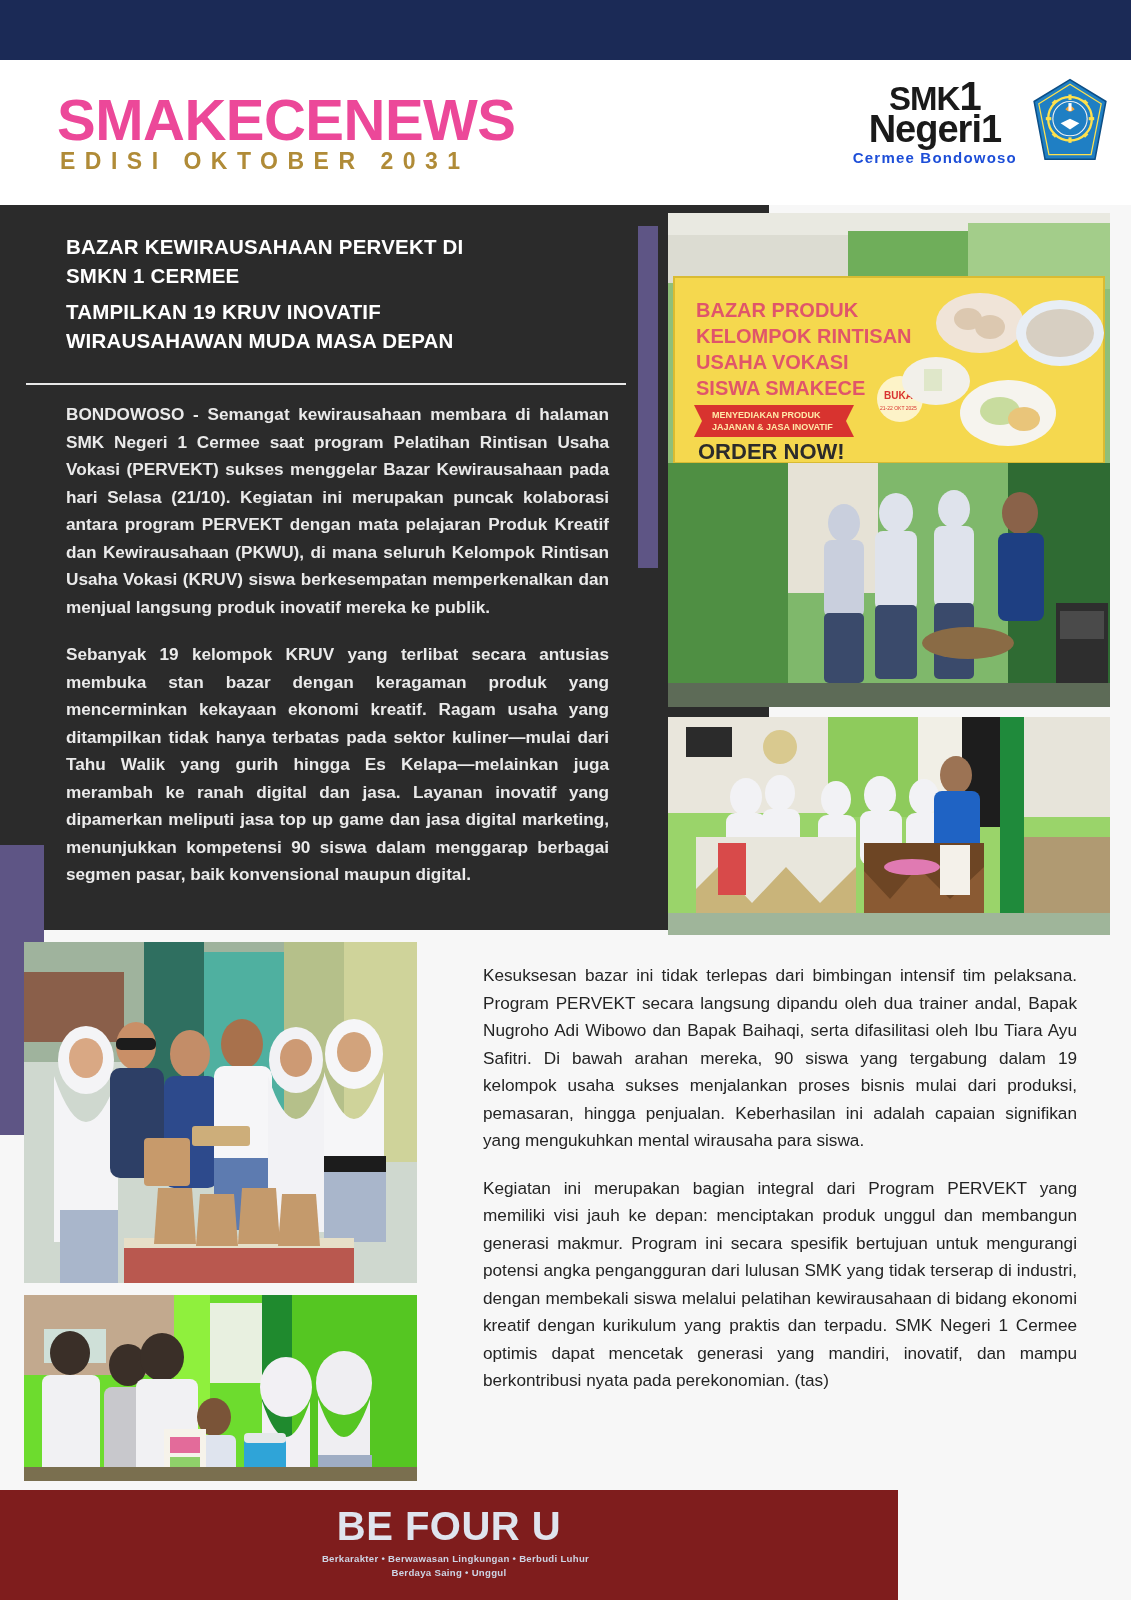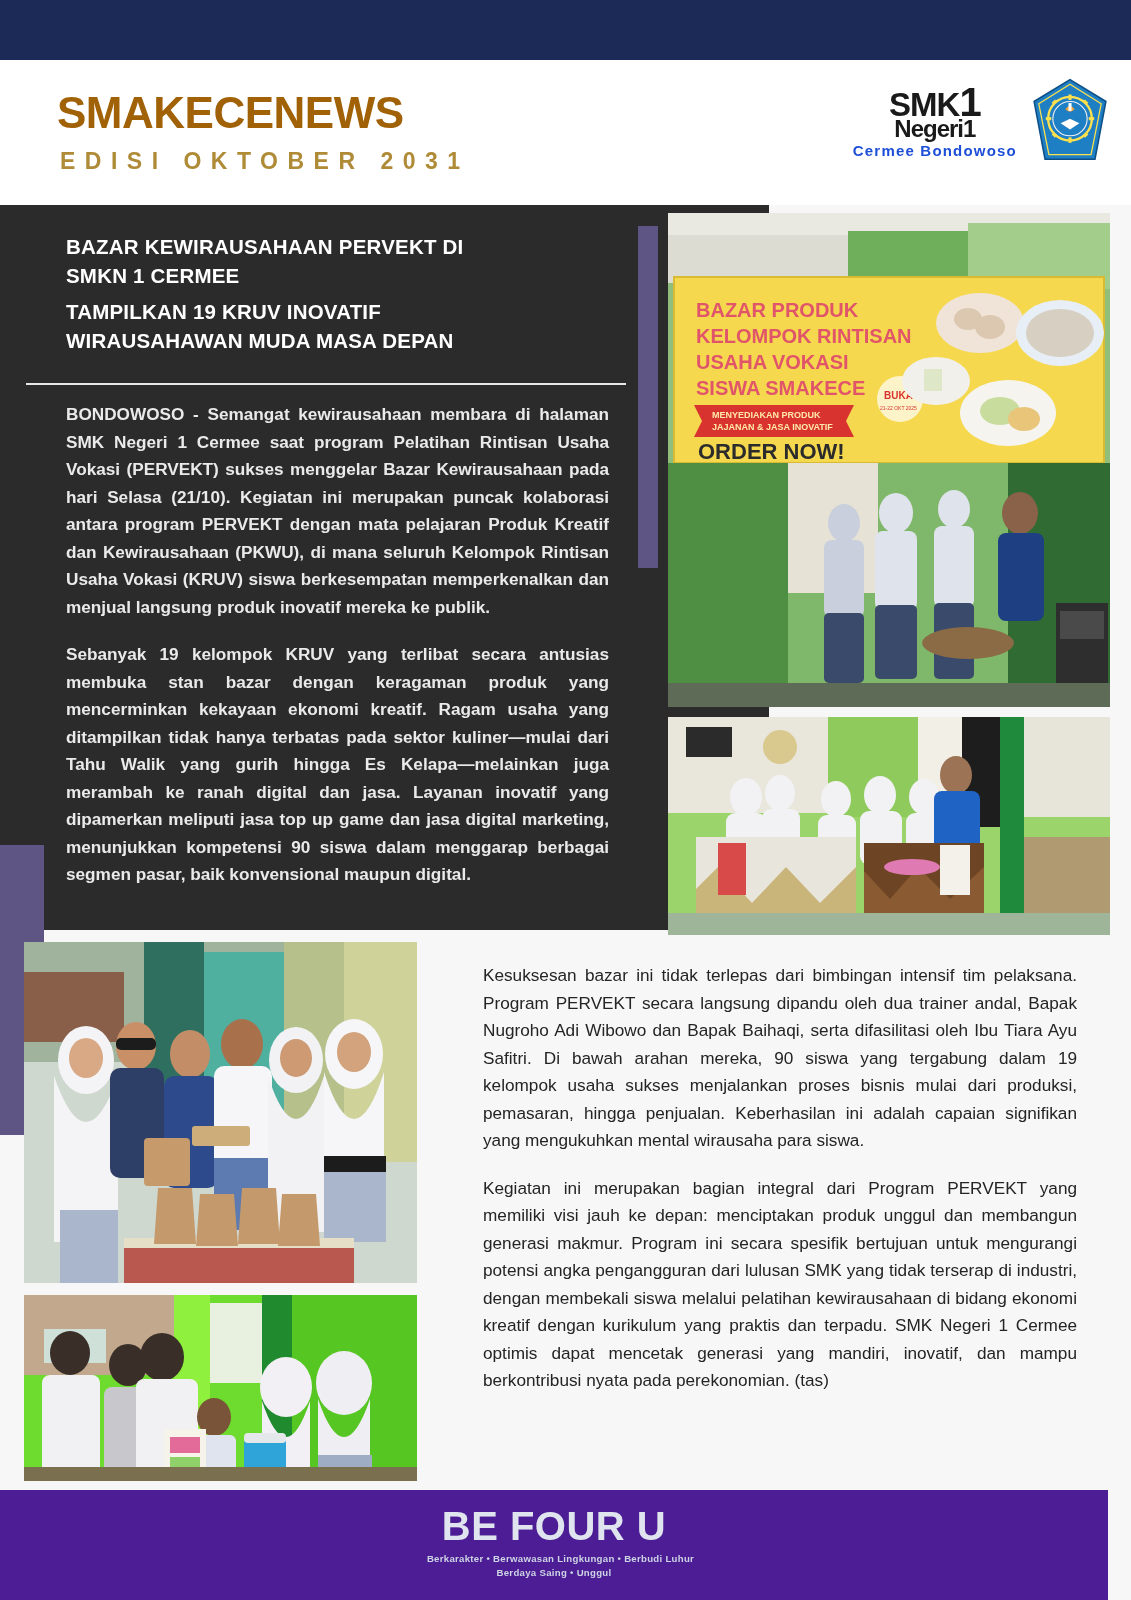--- a/index.html
+++ b/index.html
@@ -24,43 +24,43 @@
   }
 
   
   .masthead {
     position: absolute; left: 0; top: 60px;
     width: 1131px; height: 145px;
     background: #ffffff;
   }
   .mast-title {
     position: absolute; left: 57px; top: 31px;
-    font-size: 44px; font-weight: 700; letter-spacing: -0.5px;
-    color: #a16207; line-height: 1;
+    font-size: 58px; font-weight: 700; letter-spacing: -0.5px;
+    color: #ec4899; line-height: 1;
     font-family: "Liberation Sans", sans-serif;
   }
   .mast-sub {
     position: absolute; left: 60px; top: 88px;
     font-size: 23px; font-weight: 700; letter-spacing: 9.5px;
     color: #b08b37;
   }
 
   
   .logo-wrap {
     position: absolute; right: 22px; top: 18px;
     display: flex; align-items: center; gap: 14px;
   }
   .logo-text { text-align: center; line-height: 0.92; }
   .logo-l1 {
     font-size: 33px; font-weight: 800; color: #1a1a1a;
     letter-spacing: -1px; display:block;
   }
   .logo-l1 .one { font-size: 40px; }
   .logo-l2 {
-    font-size: 24px; font-weight: 800; color: #1a1a1a;
+    font-size: 38px; font-weight: 800; color: #1a1a1a;
     letter-spacing: -1px; display:block; margin-top: -3px;
   }
   .logo-l3 {
     font-size: 15px; font-weight: 600; color: #1d4ed8;
     letter-spacing: 1.2px; margin-top: 4px; display:block;
   }
   .crest { width: 78px; height: 86px; display:block; }
 
   
   .dark-panel {
@@ -109,21 +109,21 @@
   .body-light {
     position: absolute; left: 483px; top: 962px; width: 594px;
     color: #242424; font-size: 17.2px; line-height: 1.60;
     text-align: justify;
   }
   .body-light p + p { margin-top: 20px; }
 
   
   .footer {
     position: absolute; left: 0; top: 1490px;
-    width: 1108px; height: 110px; background: #4c1d95;
+    width: 898px; height: 110px; background: #7f1d1d;
   }
   .foot-logo {
     position: absolute; left: 0; right: 0; top: 16px;
     text-align: center;
   }
   .foot-word {
     font-size: 40px; font-weight: 800; color: #dfe4ee;
     letter-spacing: 0.5px; line-height: 1; display:inline-block;
     position: relative;
   }

